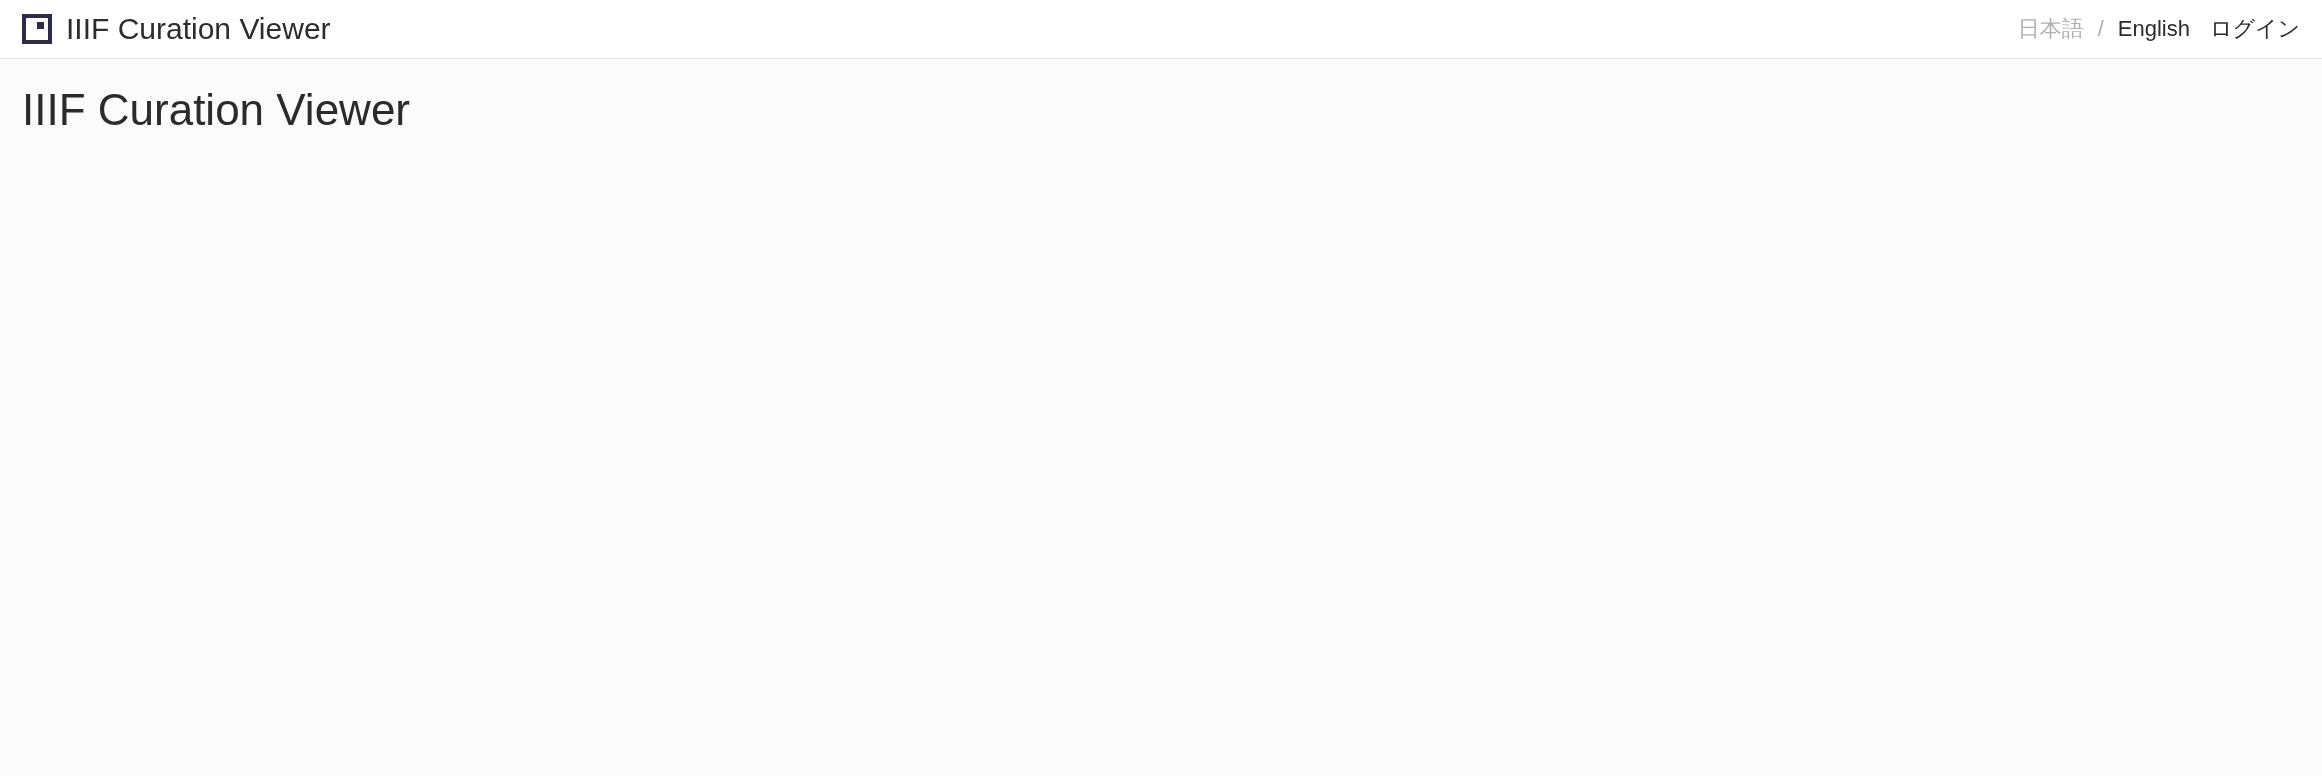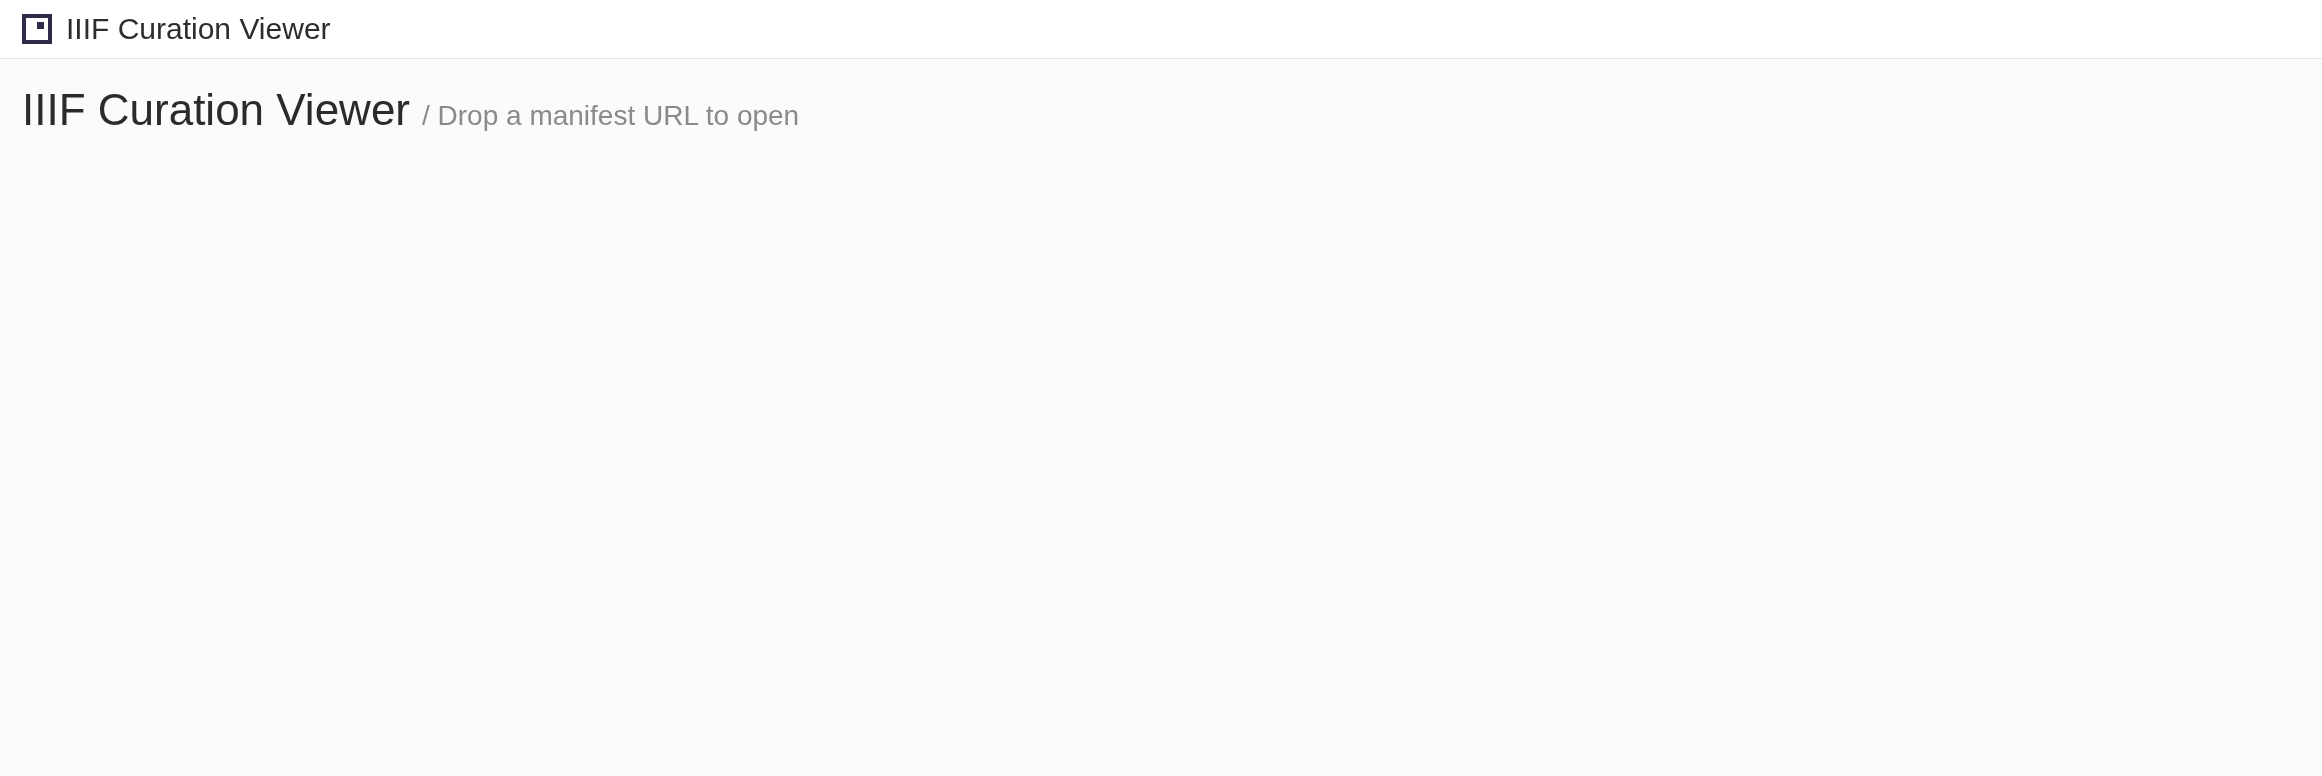--- a/index.html
+++ b/index.html
@@ -90,21 +90,26 @@
 <header class="header">
   <div class="header-left">
     <span class="logo-icon">
       <svg width="30" height="30" viewBox="0 0 30 30">
         <rect x="2" y="2" width="26" height="26" fill="none" stroke="#2c2c48" stroke-width="4"></rect>
         <rect x="15" y="8" width="7" height="7" fill="#2c2c48"></rect>
       </svg>
     </span>
     <span class="app-title">IIIF Curation Viewer</span>
   </div>
+  <div class="header-right">
+    <span class="lang-jp">日本語</span>
+    <span class="lang-sep">/</span>
+    <span class="lang-en">English</span>
+    <span class="login-link">ログイン</span>
+  </div>
 </header>
 
 <main class="main">
   <div class="page-title-row">
     <h1 class="page-title">IIIF Curation Viewer</h1>
-    <span class="page-subtitle">/ Drop a manifest URL to open</span>
   </div>
   <div class="drop-area"></div>
 </main>
 
 </body></html>

